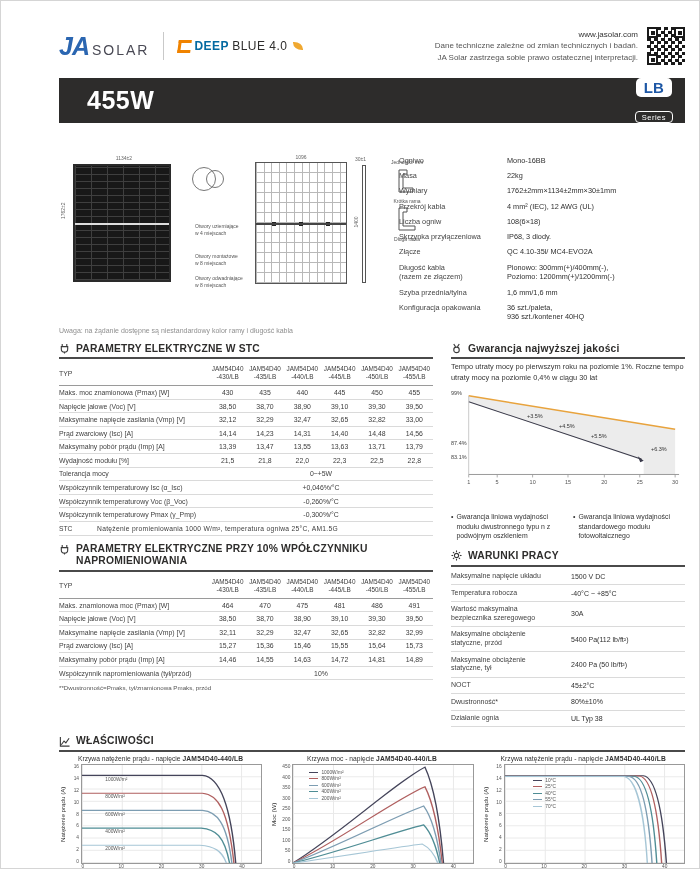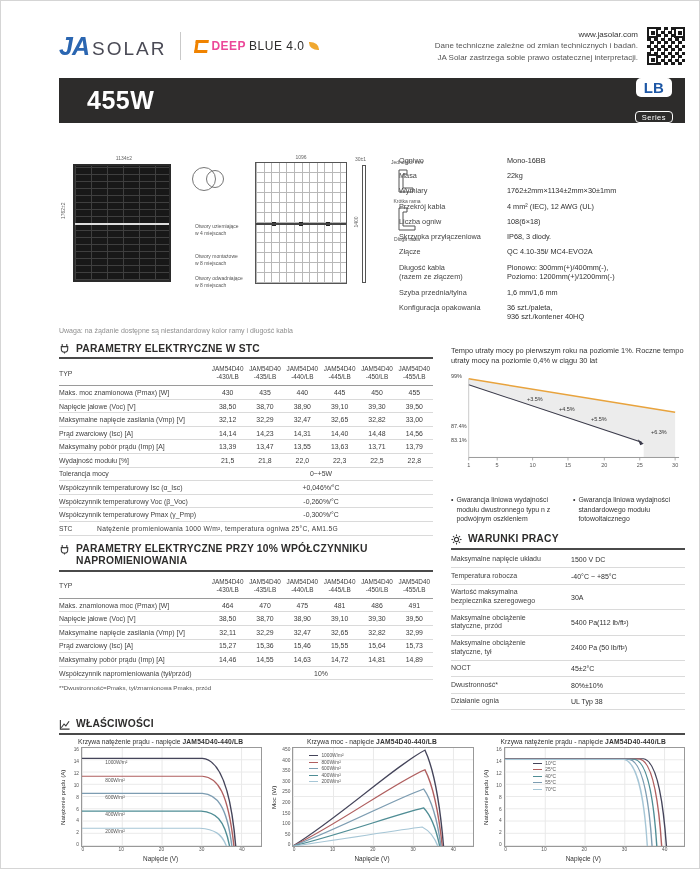--- a/index.html
+++ b/index.html
@@ -3,25 +3,25 @@
 <meta charset="utf-8">
 <style>
 * { box-sizing: border-box; margin: 0; padding: 0; }
 body { width:700px; height:869px; background:#f2f2f2; font-family:"Liberation Sans",sans-serif; color:#3c3c3c; }
 .page { position:relative; width:700px; height:869px; background:#fff; border:1px solid #d5d5d5; padding:26px 14px 8px 58px; overflow:hidden; }
 
 
 .hdr { display:flex; align-items:center; }
 .logo-ja { display:flex; align-items:baseline; gap:3px; }
 .ja { font-size:25px; font-weight:bold; color:#2b66b1; letter-spacing:-1px; font-style:italic; }
-.solar { font-size:19px; color:#4a4a55; letter-spacing:2px; font-weight:500; }
+.solar { font-size:14px; color:#4a4a55; letter-spacing:2px; font-weight:500; }
 .hdr-div { width:1px; height:28px; background:#c9c9c9; margin:0 14px; }
 .deepblue { display:flex; align-items:center; gap:3px; font-size:12px; }
 .db-box { width:13px; height:13px; border:3px solid #f08300; border-right:none; transform:skewX(-8deg); }
-.db-deep { font-weight:bold; color:#ec4899; letter-spacing:0.5px; }
+.db-deep { font-weight:bold; color:#0369a1; letter-spacing:0.5px; }
 .db-rest { color:#2e2d2c; letter-spacing:0.5px; }
 .db-leaf { width:10px; height:8px; background:#f0a830; border-radius:0 90% 0 90%; margin-left:2px; }
 .hdr-right { margin-left:auto; text-align:right; font-size:8px; line-height:1.4; color:#555; }
 .hdr-right .site { color:#333; }
 .qr { position:relative; width:38px; height:38px; margin-left:9px; flex:none;
   background: conic-gradient(#1a1a1a 90deg,#fff 0 180deg,#1a1a1a 0 270deg,#fff 0) 0 0/7px 7px; }
 .qr i { position:absolute; width:11px; height:11px; border:2.5px solid #1a1a1a; background:#fff; }
 .qr i::after { content:""; position:absolute; inset:1.5px; background:#1a1a1a; }
 .qr .f1{ top:0; left:0; } .qr .f2{ top:0; right:0; } .qr .f3{ bottom:0; left:0; }
 
@@ -454,20 +454,27 @@
           </div>
         <div class="tr">
             <span class="tl">Współczynnik napromieniowania (tył/przód)</span>
             <span class="tc">10%</span>
           </div>
       </div>
       <div class="footnote">**Dwustronność=Pmaks, tył/znamionowa Pmaks, przód</div>
     </div>
 
     <div class="col-r">
+      <div class="sec gw">
+        <svg width="11" height="11" viewBox="0 0 12 12">
+            <path d="M3,1l2,3.2 M9,1l-2,3.2" stroke="#3a3a3a" stroke-width="1.2" fill="none"></path>
+            <circle cx="6" cy="7.5" r="3" fill="none" stroke="#3a3a3a" stroke-width="1.2"></circle>
+          </svg>
+        <h2>Gwarancja najwyższej jakości</h2>
+      </div>
       <div class="gw-text">Tempo utraty mocy po pierwszym roku na poziomie 1%. Roczne tempo utraty mocy na poziomie 0,4% w ciągu 30 lat</div>
       <div class="gw-chart">
         <svg viewBox="0 0 238 112" preserveAspectRatio="none">
           <polygon points="18,10 228,44 228,90 196,90 196,76 18,16" fill="#ececec"></polygon>
           <line x1="18" y1="10" x2="228" y2="44" stroke="#e8a33d" stroke-width="1.6"></line>
           <line x1="18" y1="16" x2="194" y2="74.5" stroke="#3a3a4a" stroke-width="1.1"></line>
           <polygon points="196,76 190,71.5 192.5,77.5" fill="#3a3a4a"></polygon>
           <line x1="18" y1="90" x2="232" y2="90" stroke="#999" stroke-width="1"></line>
           <line x1="18" y1="10" x2="18" y2="90" stroke="#bbb" stroke-width="0.8"></line>
           <g stroke="#999" stroke-width="0.8">

